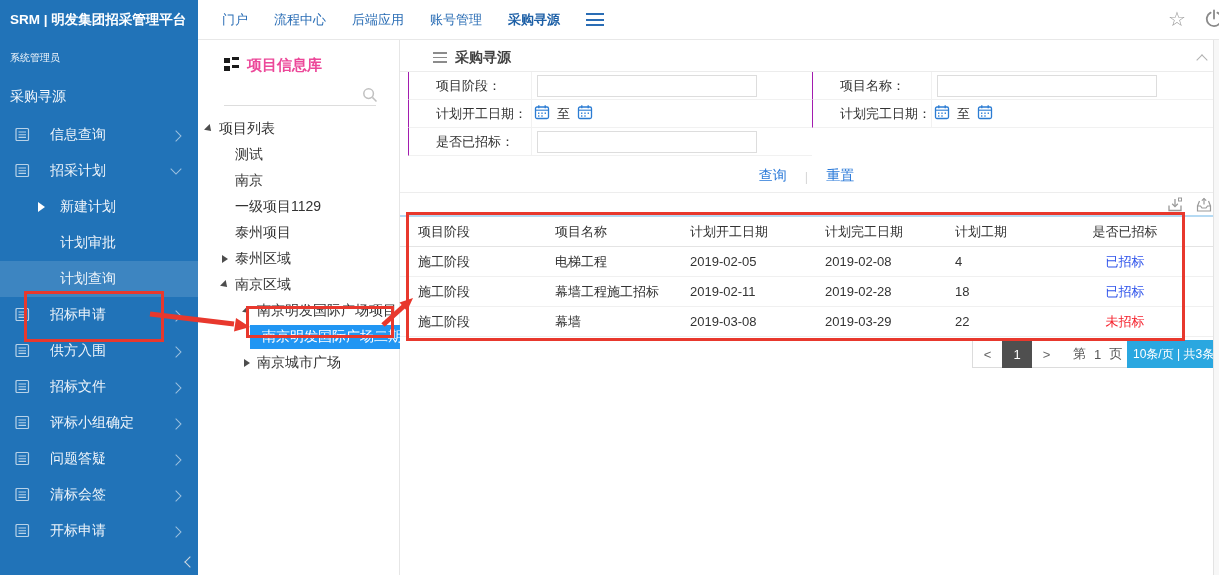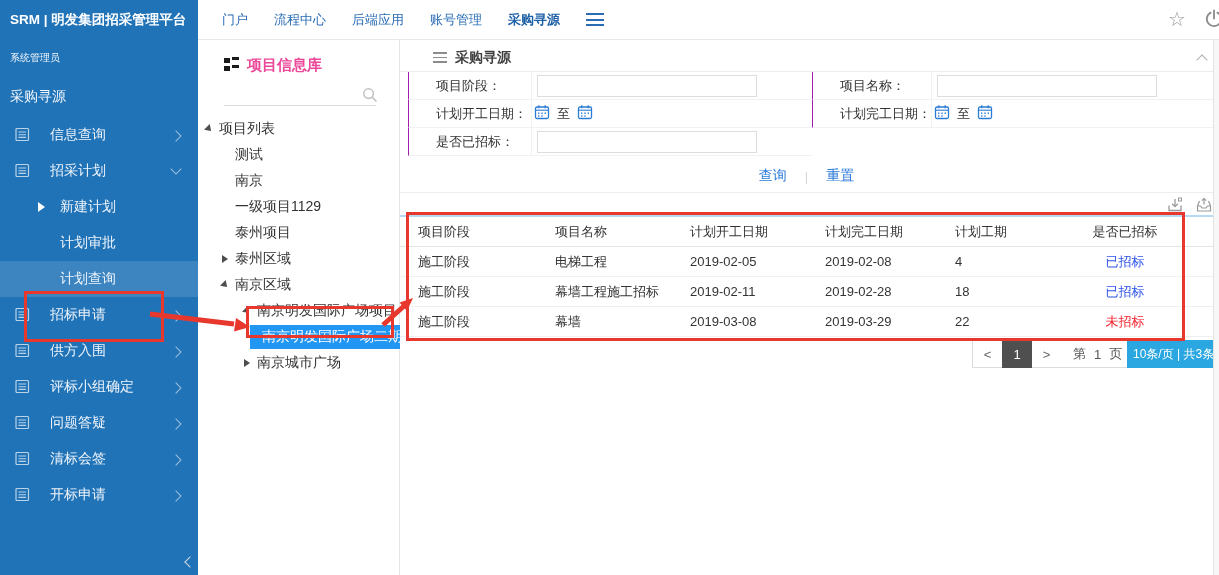--- a/index.html
+++ b/index.html
@@ -155,20 +155,28 @@
               <path d="M4.5 6h7.5M4.5 8.7h7.5M4.5 11.4h7.5" stroke="rgba(255,255,255,.8)" stroke-width="1.1"></path>
             </svg></span>
         <span class="mi-label">供方入围</span>
         <span class="chv r"></span>
       </div>
       <div class="mi">
         <span class="mi-icon"><svg width="17" height="17" viewBox="0 0 17 17">
               <rect x="2" y="2.5" width="12.5" height="12" rx="1" fill="none" stroke="rgba(255,255,255,.8)" stroke-width="1.2"></rect>
               <path d="M4.5 6h7.5M4.5 8.7h7.5M4.5 11.4h7.5" stroke="rgba(255,255,255,.8)" stroke-width="1.1"></path>
             </svg></span>
+        <span class="mi-label">招标文件</span>
+        <span class="chv r"></span>
+      </div>
+      <div class="mi">
+        <span class="mi-icon"><svg width="17" height="17" viewBox="0 0 17 17">
+              <rect x="2" y="2.5" width="12.5" height="12" rx="1" fill="none" stroke="rgba(255,255,255,.8)" stroke-width="1.2"></rect>
+              <path d="M4.5 6h7.5M4.5 8.7h7.5M4.5 11.4h7.5" stroke="rgba(255,255,255,.8)" stroke-width="1.1"></path>
+            </svg></span>
         <span class="mi-label">评标小组确定</span>
         <span class="chv r"></span>
       </div>
       <div class="mi">
         <span class="mi-icon"><svg width="17" height="17" viewBox="0 0 17 17">
               <rect x="2" y="2.5" width="12.5" height="12" rx="1" fill="none" stroke="rgba(255,255,255,.8)" stroke-width="1.2"></rect>
               <path d="M4.5 6h7.5M4.5 8.7h7.5M4.5 11.4h7.5" stroke="rgba(255,255,255,.8)" stroke-width="1.1"></path>
             </svg></span>
         <span class="mi-label">问题答疑</span>
         <span class="chv r"></span>

